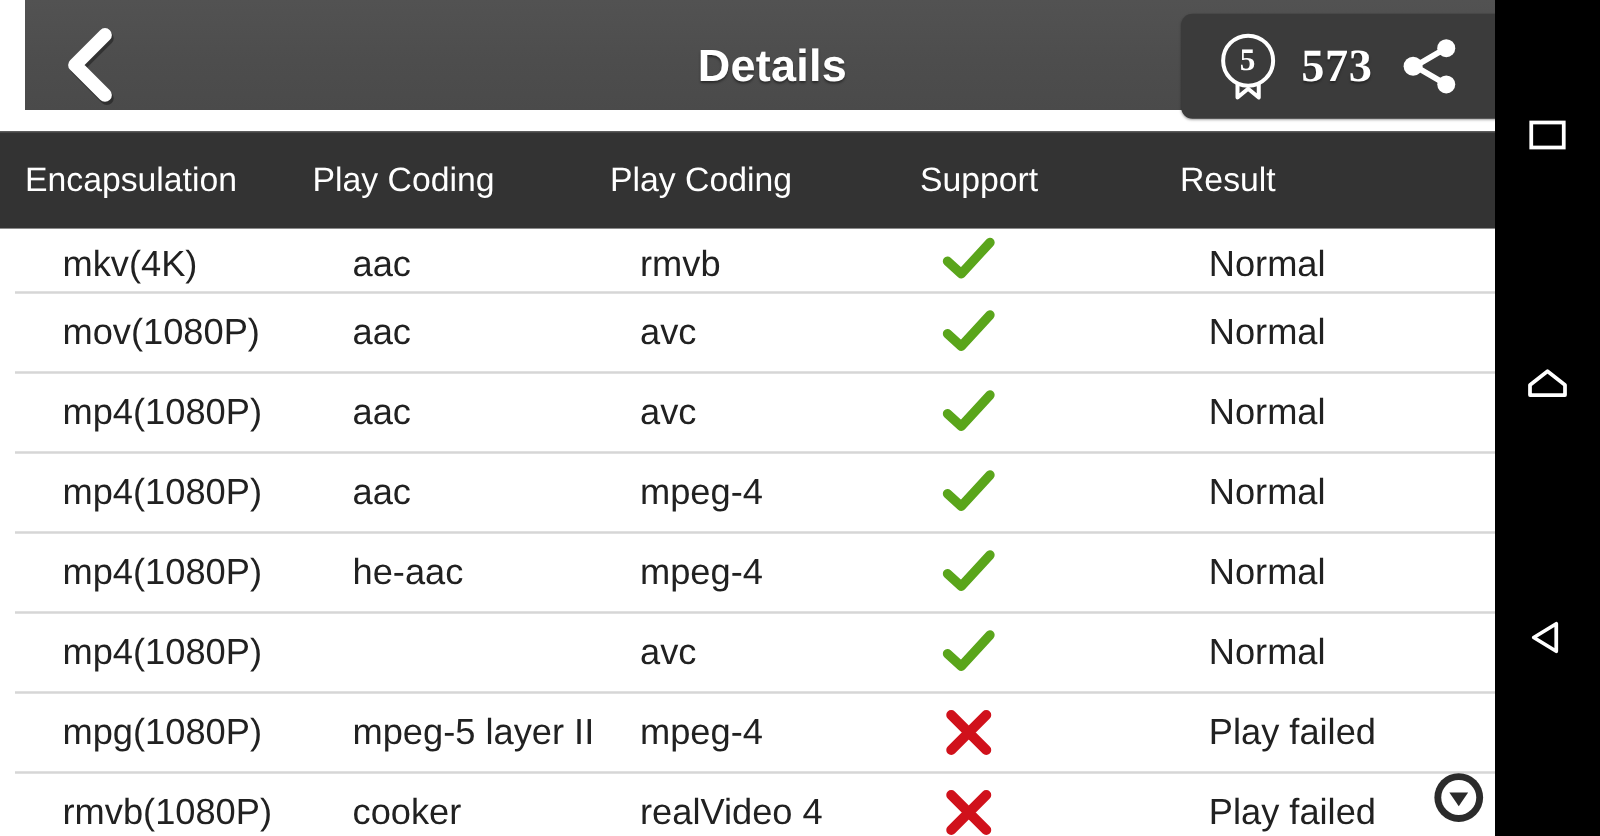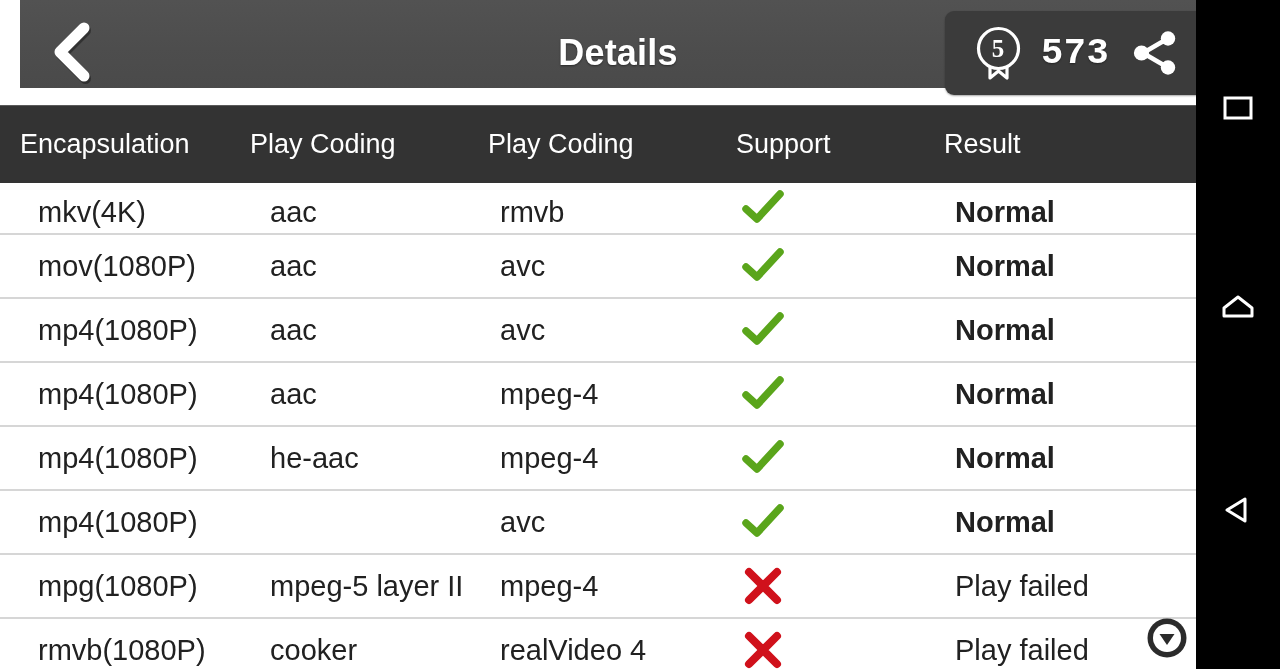--- a/index.html
+++ b/index.html
@@ -94,21 +94,21 @@
     color: #fff;
     font-size: 25px;
     font-weight: bold;
     font-family: "Liberation Serif", serif;
   }
   #score-value {
     margin-left: 14px;
     color: #ffffff;
     font-size: 37px;
     font-weight: bold;
-    font-family: Liberation Mono, monospace;
+    font-family: Liberation Serif, serif;
     letter-spacing: 0.5px;
     text-shadow: 0 1px 2px rgba(0,0,0,0.4);
   }
   #share-button {
     margin-left: 20px;
     width: 52px; height: 52px;
     cursor: pointer;
   }
   #share-button svg { display: block; }
 
@@ -145,40 +145,41 @@
     height: 486px;
     background: #ffffff;
     overflow: hidden;
   }
   .row {
     position: relative;
     height: 64px;
     width: 1196px;
     border-bottom: 2px solid #d6d6d6;
     box-sizing: border-box;
+    margin-left: 12px;
   }
   .row.first { height: 52px; }
   .row .cell {
     position: absolute;
     top: 0;
     height: 100%;
     display: flex;
     align-items: center;
     color: #212121;
     font-size: 29px;
     white-space: nowrap;
   }
   .row.first .cell { align-items: flex-end; padding-bottom: 4px; box-sizing: border-box; }
   .cell.c0 { left: 38px; }
   .cell.c1 { left: 270px; }
   .cell.c2 { left: 500px; }
   .cell.c3 { left: 740px; }
   .cell.c4 { left: 955px; }
 
-  .status-normal { color: #5aa51b; font-weight: bold; }
+  .status-normal { color: #5aa51b; }
   .status-failed { color: #d0111b; }
 
   .mark { width: 46px; height: 46px; display: block; }
   .row.first .mark { margin-bottom: -2px; }
 
   
   #scroll-fab {
     position: absolute;
     left: 1146px; top: 617px;
     width: 42px; height: 42px;

